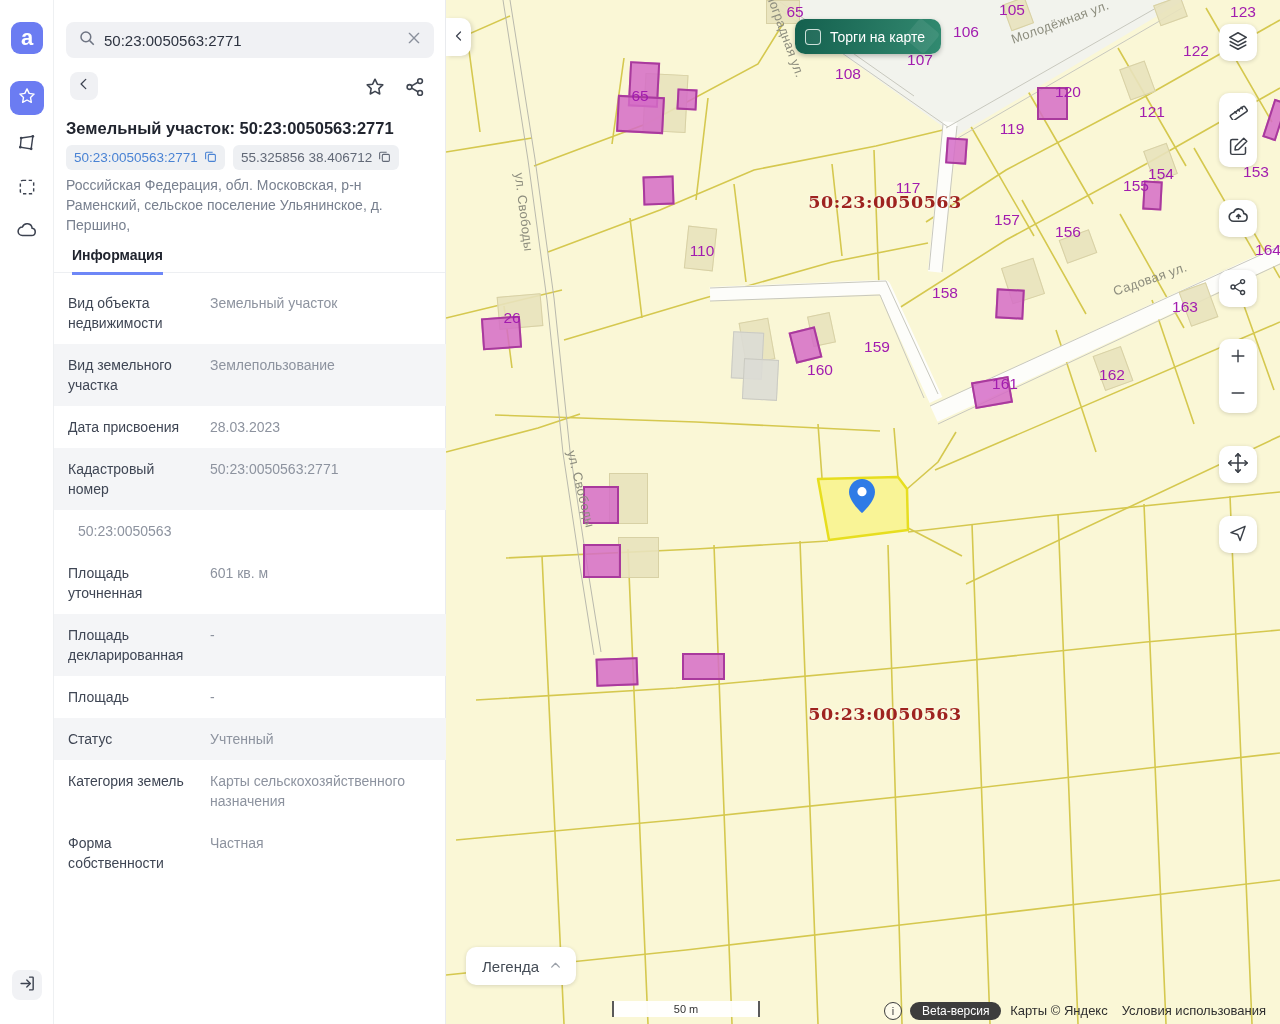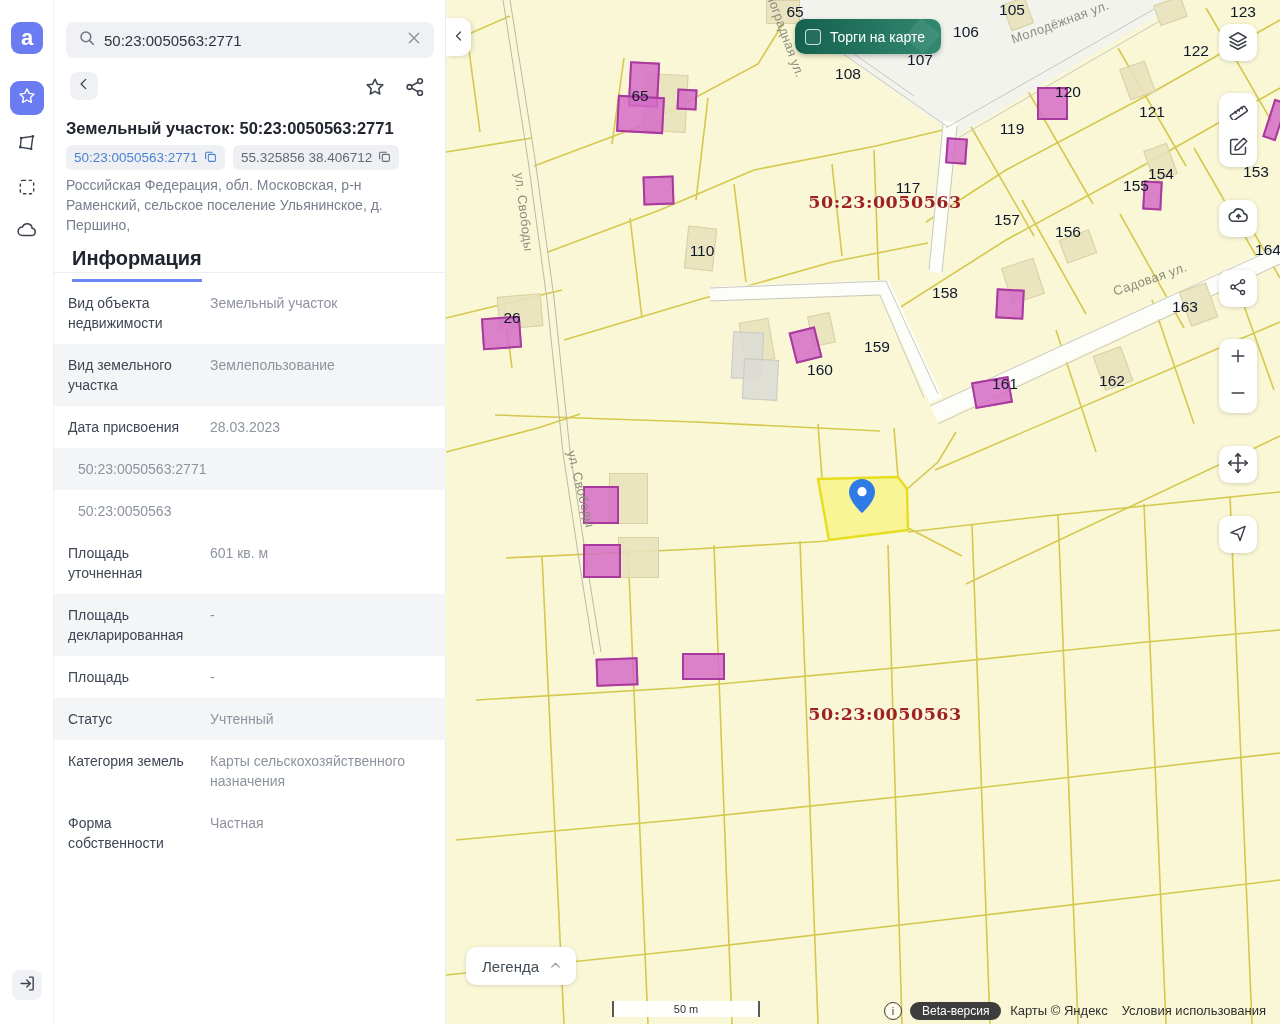--- a/index.html
+++ b/index.html
@@ -23,36 +23,36 @@
   .hdr-row { position:absolute; left:12px; top:72px; width:368px; height:32px; }
   .back-btn { position:absolute; left:4px; top:0; width:28px; height:28px; background:#f0f1f4; border-radius:8px; display:flex; align-items:center; justify-content:center; }
   .hdr-ico { position:absolute; top:4px; width:22px; height:22px; }
   .page-title { position:absolute; left:12px; top:119px; width:368px; font-size:16.5px; font-weight:bold; color:#20242e; }
   .chips { position:absolute; left:12px; top:145px; display:flex; gap:8px; }
   .chip { height:25px; background:#eef0f3; border-radius:6px; display:flex; align-items:center; gap:6px; padding:0 8px; font-size:13.5px; }
   .chip.blue { color:#4a83d4; }
   .chip.gray { color:#626977; }
   .addr { position:absolute; left:12px; top:175px; width:360px; font-size:14px; line-height:20px; color:#78808f; }
   .tabbar { position:absolute; left:0; top:243px; width:100%; height:30px; border-bottom:1px solid #edeff2; }
-  .tab { position:absolute; left:18px; top:4px; font-size:20px; font-weight:bold; color:#20242e; padding-bottom:9px; border-bottom:3px solid #6e87f7; }
+  .tab { position:absolute; left:18px; top:4px; font-size:14px; font-weight:bold; color:#20242e; padding-bottom:9px; border-bottom:3px solid #6e87f7; }
   .info-table { position:absolute; left:0; top:282px; width:392px; }
   .irow { display:flex; padding:9px 12px; align-items:flex-start; }
   .irow.alt { background:#f4f5f7; }
   .irow .lab { width:132px; flex:none; font-size:14px; line-height:20px; color:#3f4654; padding:2px 0 2px 2px; }
   .irow .val { flex:1; margin-left:12px; font-size:14px; line-height:20px; color:#8d939f; padding:2px 0; }
   .irow .val a { display:inline-block; margin-top:4px; color:#4a83d4; text-decoration:underline; }
 
   
   .map { position:absolute; left:446px; top:0; width:834px; height:1024px; background:#faf7d6; overflow:hidden; }
   .map svg.base { position:absolute; left:0; top:0; }
   .bld { position:absolute; }
   .bld.pink { background:rgba(213,108,199,0.85); border:2px solid #a93a9d; }
   .bld.tan  { background:rgba(232,226,188,0.9); border:1px solid #d8d1a5; }
   .bld.gray { background:rgba(219,219,213,0.9); border:1px solid #cbcbc2; }
-  .pnum { position:absolute; transform:translate(-50%,-50%); font-size:15.5px; color:#0f172a; white-space:nowrap; }
+  .pnum { position:absolute; transform:translate(-50%,-50%); font-size:15.5px; color:#a21caf; white-space:nowrap; }
   .street { position:absolute; font-size:13px; color:#8d8d7e; letter-spacing:.3px; white-space:nowrap; }
   .quarter { position:absolute; transform:translate(-50%,-50%); font-family:"DejaVu Serif",serif; font-weight:bold; font-size:17.5px; letter-spacing:.5px; color:#9e231f; text-shadow:0 0 3px rgba(255,255,255,.85); white-space:nowrap; }
   .pin { position:absolute; left:403px; top:479px; width:26px; height:35px; }
 
   .collapse-btn { position:absolute; left:0; top:18px; width:25px; height:38px; background:#fff; border-radius:0 10px 10px 0; box-shadow:2px 1px 4px rgba(0,0,0,.12); display:flex; align-items:center; justify-content:center; z-index:6; }
   .torgi { position:absolute; left:349px; top:19px; height:35px; padding:0 16px 0 10px; border-radius:10px; background:linear-gradient(100deg,#14604e 0%,#2a7d66 70%,#318a70 100%); color:#fff; display:flex; align-items:center; gap:9px; font-size:14px; box-shadow:0 2px 5px rgba(0,0,0,.25); z-index:6; overflow:hidden; }
   .torgi .cb { width:16px; height:16px; border:1.5px solid rgba(235,245,240,.85); border-radius:4px; background:rgba(255,255,255,.06); flex:none; }
   .torgi .ghost { position:absolute; right:6px; top:4px; width:26px; height:26px; background:rgba(255,255,255,.08); transform:rotate(40deg); border-radius:4px; }
 
   .ctrl { position:absolute; left:773px; width:38px; background:#fff; border-radius:10px; box-shadow:0 1px 4px rgba(0,0,0,.16); display:flex; flex-direction:column; align-items:center; z-index:6; }
@@ -190,20 +190,21 @@
         </div>
         <div class="irow alt">
           <div class="lab">Вид земельного участка</div>
           <div class="val">Землепользование</div>
         </div>
         <div class="irow">
           <div class="lab">Дата присвоения</div>
           <div class="val">28.03.2023</div>
         </div>
         <div class="irow alt">
+          <div class="lab">Кадастровый номер</div>
           <div class="val">50:23:0050563:2771</div>
         </div>
         <div class="irow">
           <div class="val">50:23:0050563</div>
         </div>
         <div class="irow">
           <div class="lab">Площадь уточненная</div>
           <div class="val">601 кв. м</div>
         </div>
         <div class="irow alt">
@@ -320,21 +321,21 @@
         <span class="pnum" style="left: 462px; top: 188px;">117</span>
         <span class="pnum" style="left: 561px; top: 220px;">157</span>
         <span class="pnum" style="left: 622px; top: 232px;">156</span>
         <span class="pnum" style="left: 822px; top: 250px;">164</span>
         <span class="pnum" style="left: 256px; top: 251px;">110</span>
         <span class="pnum" style="left: 499px; top: 293px;">158</span>
         <span class="pnum" style="left: 739px; top: 307px;">163</span>
         <span class="pnum" style="left: 66px; top: 318px;">26</span>
         <span class="pnum" style="left: 431px; top: 347px;">159</span>
         <span class="pnum" style="left: 374px; top: 370px;">160</span>
-        <span class="pnum" style="left: 666px; top: 375px; margin-top: 6px;">162</span>
+        <span class="pnum" style="left: 666px; top: 375px;">162</span>
         <span class="pnum" style="left: 559px; top: 384px;">161</span>
         <span class="street" style="left: 614px; top: 22px; transform: translate(-50%, -50%) rotate(-20deg);">Молодёжная ул.</span>
         <span class="street" style="left: 704px; top: 279px; transform: translate(-50%, -50%) rotate(-19deg);">Садовая ул.</span>
         <span class="street" style="left: 78px; top: 212px; transform: translate(-50%, -50%) rotate(83deg);">ул. Свободы</span>
         <span class="street" style="left: 135px; top: 489px; transform: translate(-50%, -50%) rotate(76deg);">ул. Свободы</span>
         <span class="street" style="left: 337px; top: 28px; transform: translate(-50%, -50%) rotate(70deg);">Виноградная ул.</span>
         <span class="quarter" style="left: 439px; top: 202px;">50:23:0050563</span>
         <span class="quarter" style="left: 439px; top: 714px;">50:23:0050563</span>
       </div>
 

